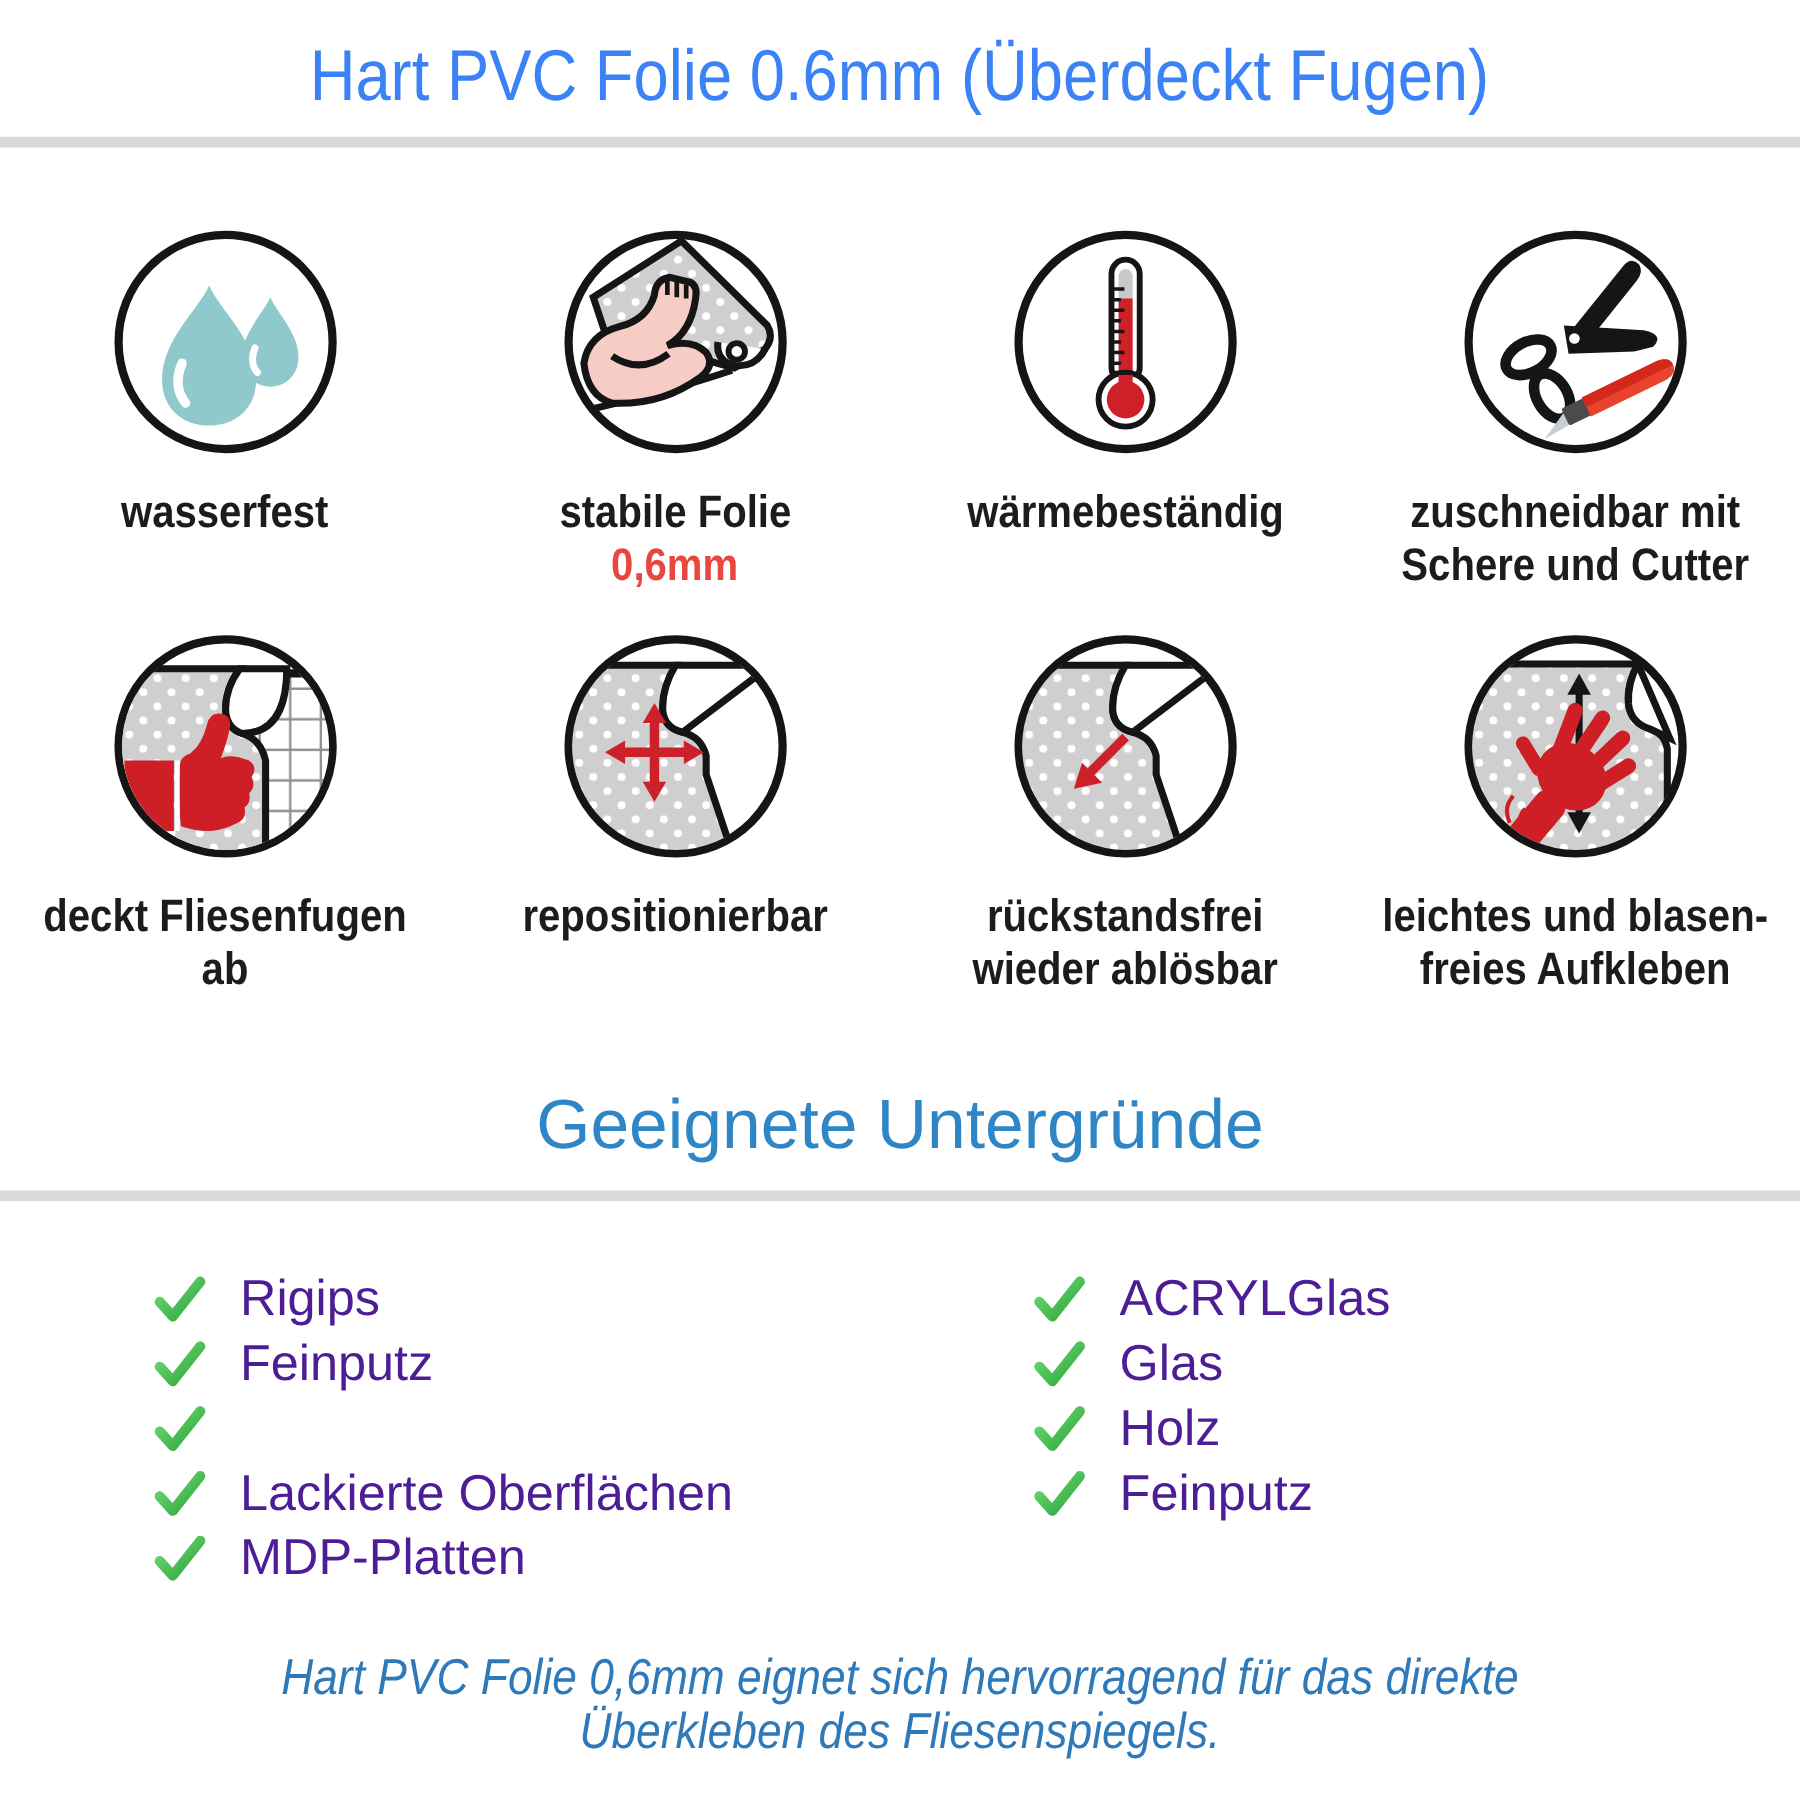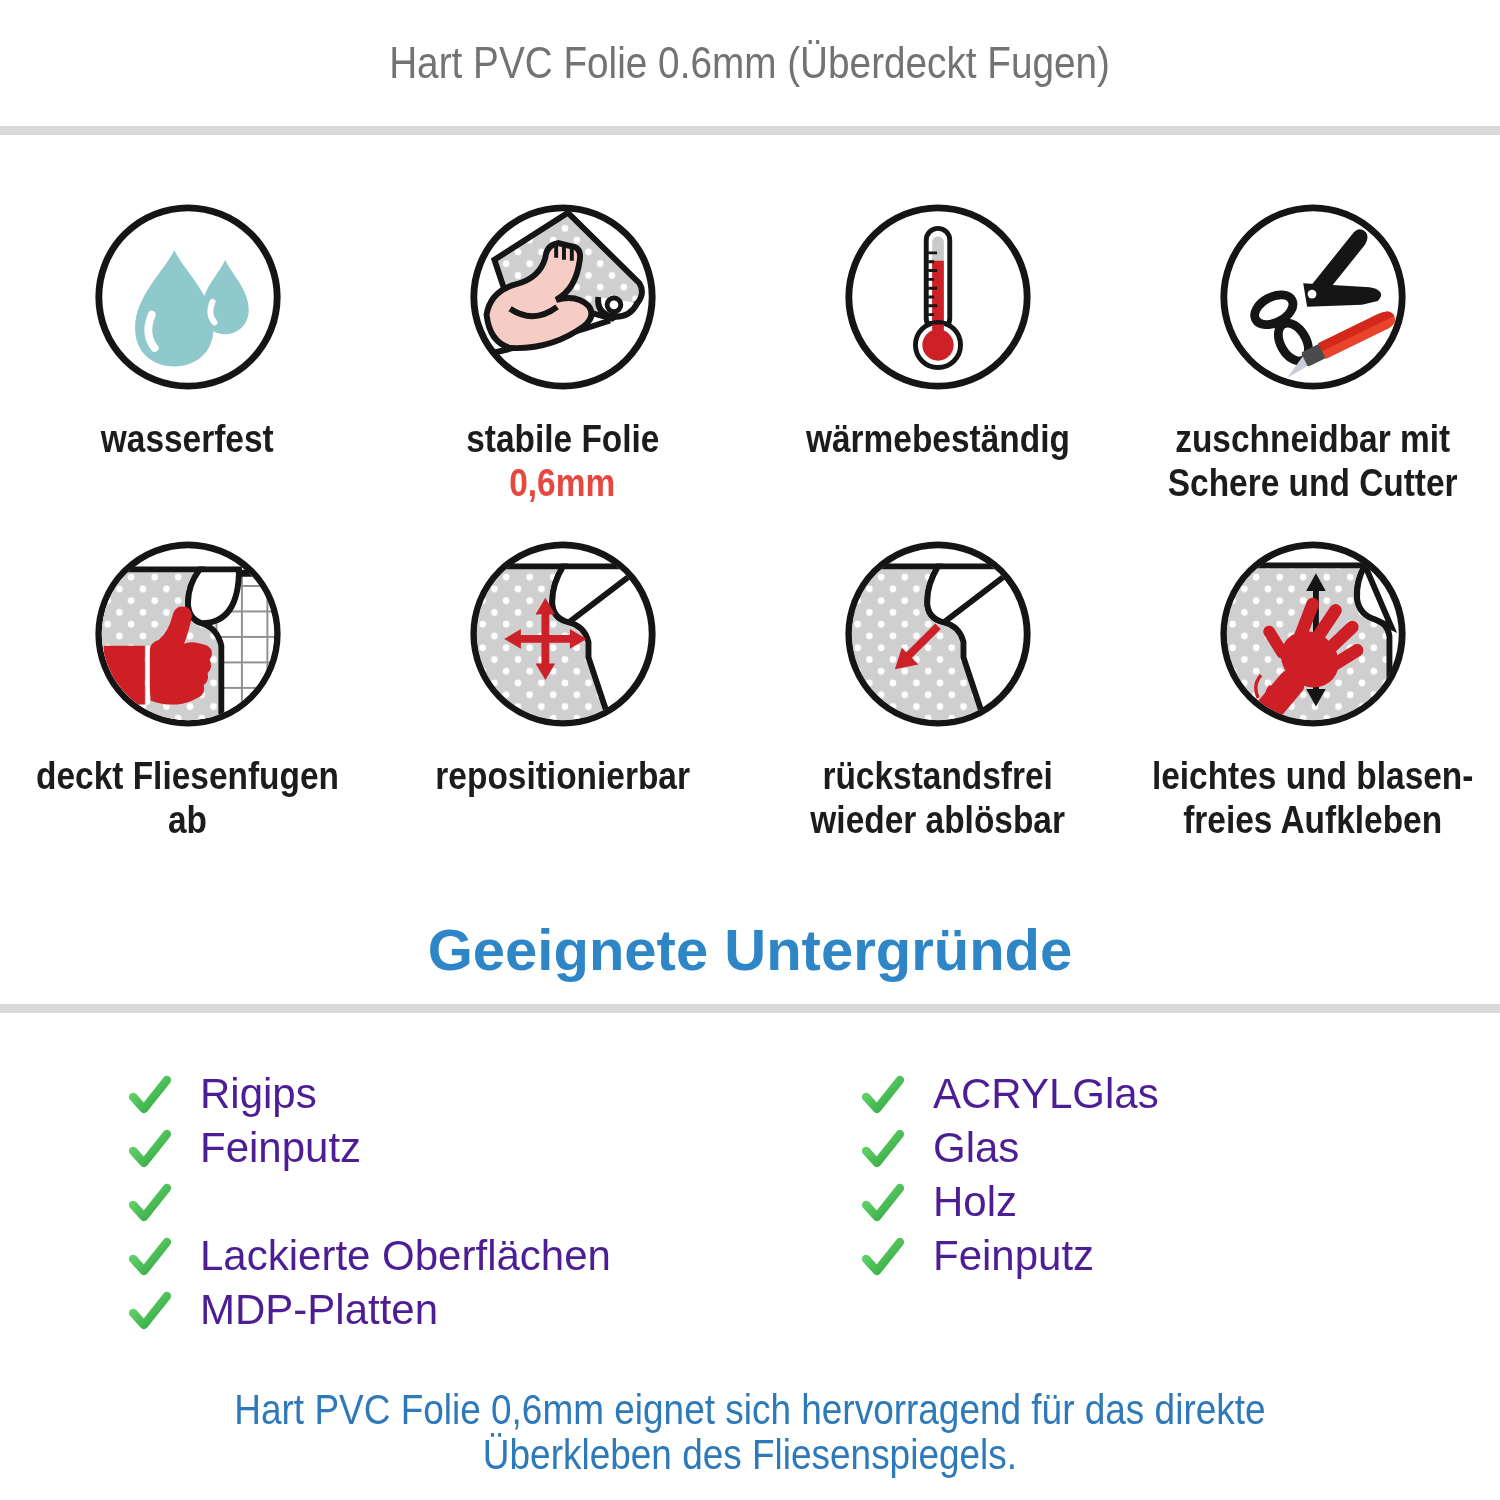--- a/index.html
+++ b/index.html
@@ -4,41 +4,41 @@
 <style>
   html,body{margin:0;padding:0;}
   body{
     width:1500px;height:1500px;overflow:hidden;background:#fff;
     font-family:"Liberation Sans","DejaVu Sans",sans-serif;
     -webkit-font-smoothing:antialiased;
   }
   .squeeze{display:inline-block;transform:scaleX(0.88);transform-origin:center;white-space:pre-line;}
   
   .header{padding-top:26px;text-align:center;}
-  .title{font-size:44px;line-height:74px;color:#737373;font-weight:normal;margin:0 0 26px 0;}
+  .title{font-size:60px;line-height:74px;color:#3b82f6;font-weight:normal;margin:0 0 14px 0;}
   .bar{width:1500px;height:9px;background:#d9d9d9;}
   
   .features{margin-top:64px;display:grid;grid-template-columns:repeat(4,1fr);}
   .cell{display:flex;flex-direction:column;align-items:center;text-align:center;font-weight:bold;}
   .cell.r1{height:337px;}
   .fi{width:196px;height:196px;display:block;}
   .flabel{margin-top:22px;font-size:38px;line-height:44px;color:#1c1c1c;}
   .fsub{font-size:38px;line-height:44px;color:#e8473f;}
   
-  .h2{margin:74px 0 0 0;text-align:center;font-size:58px;line-height:68px;color:#2f86c6;font-weight:bold;}
+  .h2{margin:74px 0 0 0;text-align:center;font-size:58px;line-height:68px;color:#2f86c6;font-weight:normal;}
   .bar2{margin-top:20px;}
   .lists{margin-top:54px;display:flex;}
   .col{list-style:none;margin:0;padding:0;}
   .col1{margin-left:128px;width:608px;}
   .col2{margin-left:125px;}
   .item{display:flex;align-items:center;height:54px;}
   .chk{width:44px;height:41px;flex:0 0 44px;margin-right:28px;}
   .itext{font-size:42px;color:#4c1d95;}
   
-  .footer{margin-top:50px;text-align:center;font-size:42px;line-height:45px;color:#2e79b9;}
+  .footer{margin-top:50px;text-align:center;font-size:42px;line-height:45px;color:#2e79b9;font-style:italic;}
 </style>
 </head>
 <body>
 
 <svg width="0" height="0" style="position:absolute" aria-hidden="true">
   <defs>
     <linearGradient id="ckg" x1="0" y1="0" x2="1" y2="1">
       <stop offset="0" stop-color="#6ede75"></stop>
       <stop offset="1" stop-color="#2fa23c"></stop>
     </linearGradient>

